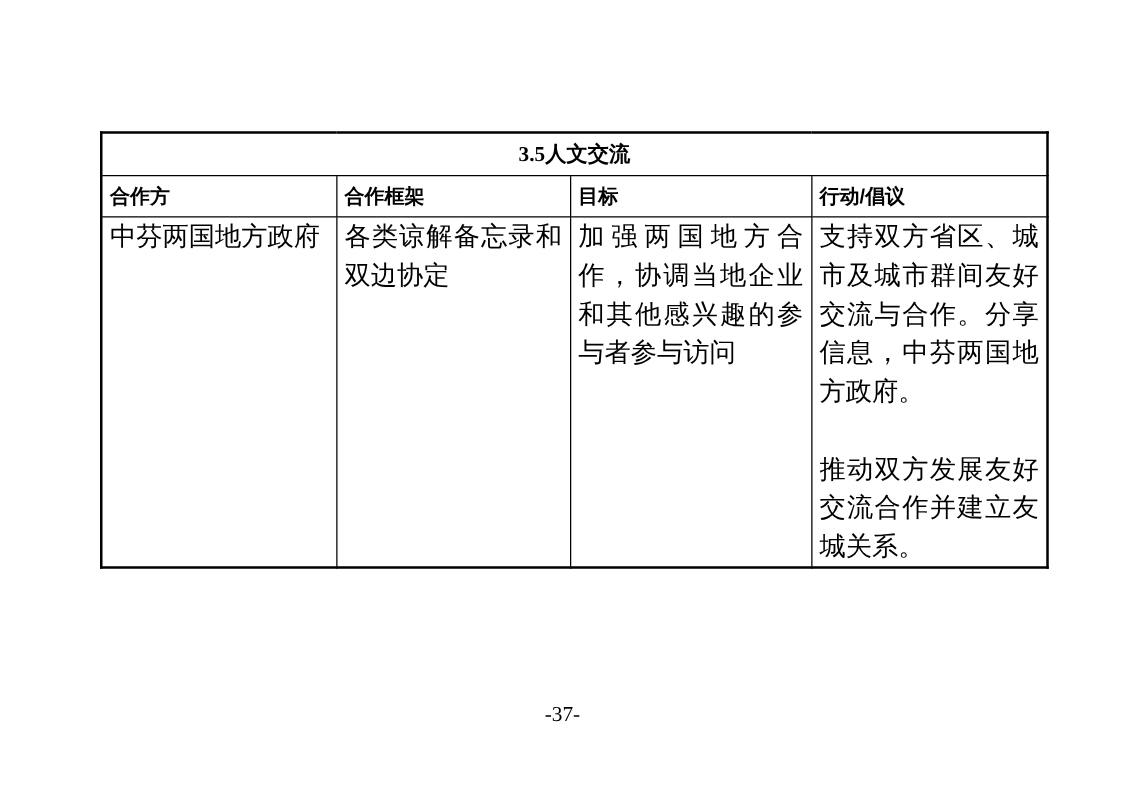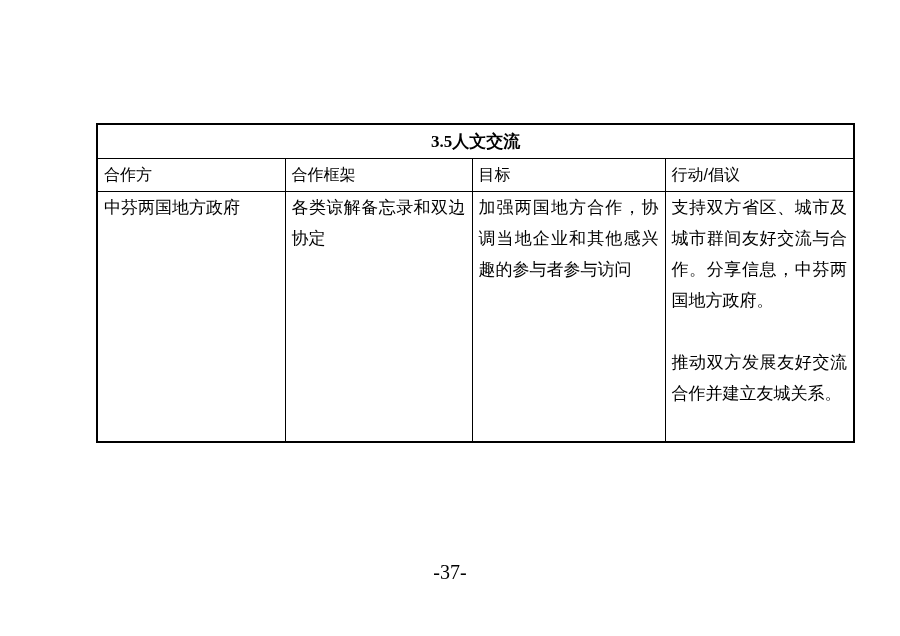--- a/index.html
+++ b/index.html
@@ -16,26 +16,25 @@
   .page {
     position: relative;
     width: 900px;
     height: 636px;
     background: #ffffff;
     overflow: hidden;
   }
   table.coop-table {
     position: absolute;
     left: 80px;
-    top: 123px;
+    top: 105px;
     width: 757px;
     border-collapse: collapse;
     table-layout: fixed;
     border: 2px solid #000000;
-    margin-left: 16px;
   }
   table.coop-table td,
   table.coop-table th {
     border: 1px solid #000000;
     padding: 0 6px;
     overflow: hidden;
   }
   tr.title-row td {
     height: 33px;
     text-align: center;
@@ -43,47 +42,47 @@
     font-family: "Liberation Serif", serif;
     font-weight: bold;
     font-size: 17px;
     padding: 0;
   }
   tr.header-row th {
     height: 32px;
     text-align: left;
     vertical-align: middle;
     font-family: "Liberation Sans", sans-serif;
-    font-weight: normal;
+    font-weight: bold;
     font-size: 16px;
   }
   tr.data-row td {
     height: 249px;
     vertical-align: top;
     font-family: "Liberation Serif", serif;
-    font-size: 17px;
+    font-size: 21px;
     line-height: 31px;
     text-align: justify;
     text-justify: inter-character;
   }
   tr.data-row td p {
     margin: 0;
   }
   tr.data-row td p.para-gap {
     margin-top: 31px;
   }
   .page-number {
     position: absolute;
     left: 0;
     right: 0;
     top: 561px;
     height: 22px;
     text-align: center;
     font-family: "Liberation Serif", serif;
-    font-size: 20px;
+    font-size: 17px;
     line-height: 22px;
   }
 </style>
 </head>
 <body>
 
 <div class="page">
 
   <table class="coop-table">
     <colgroup>

